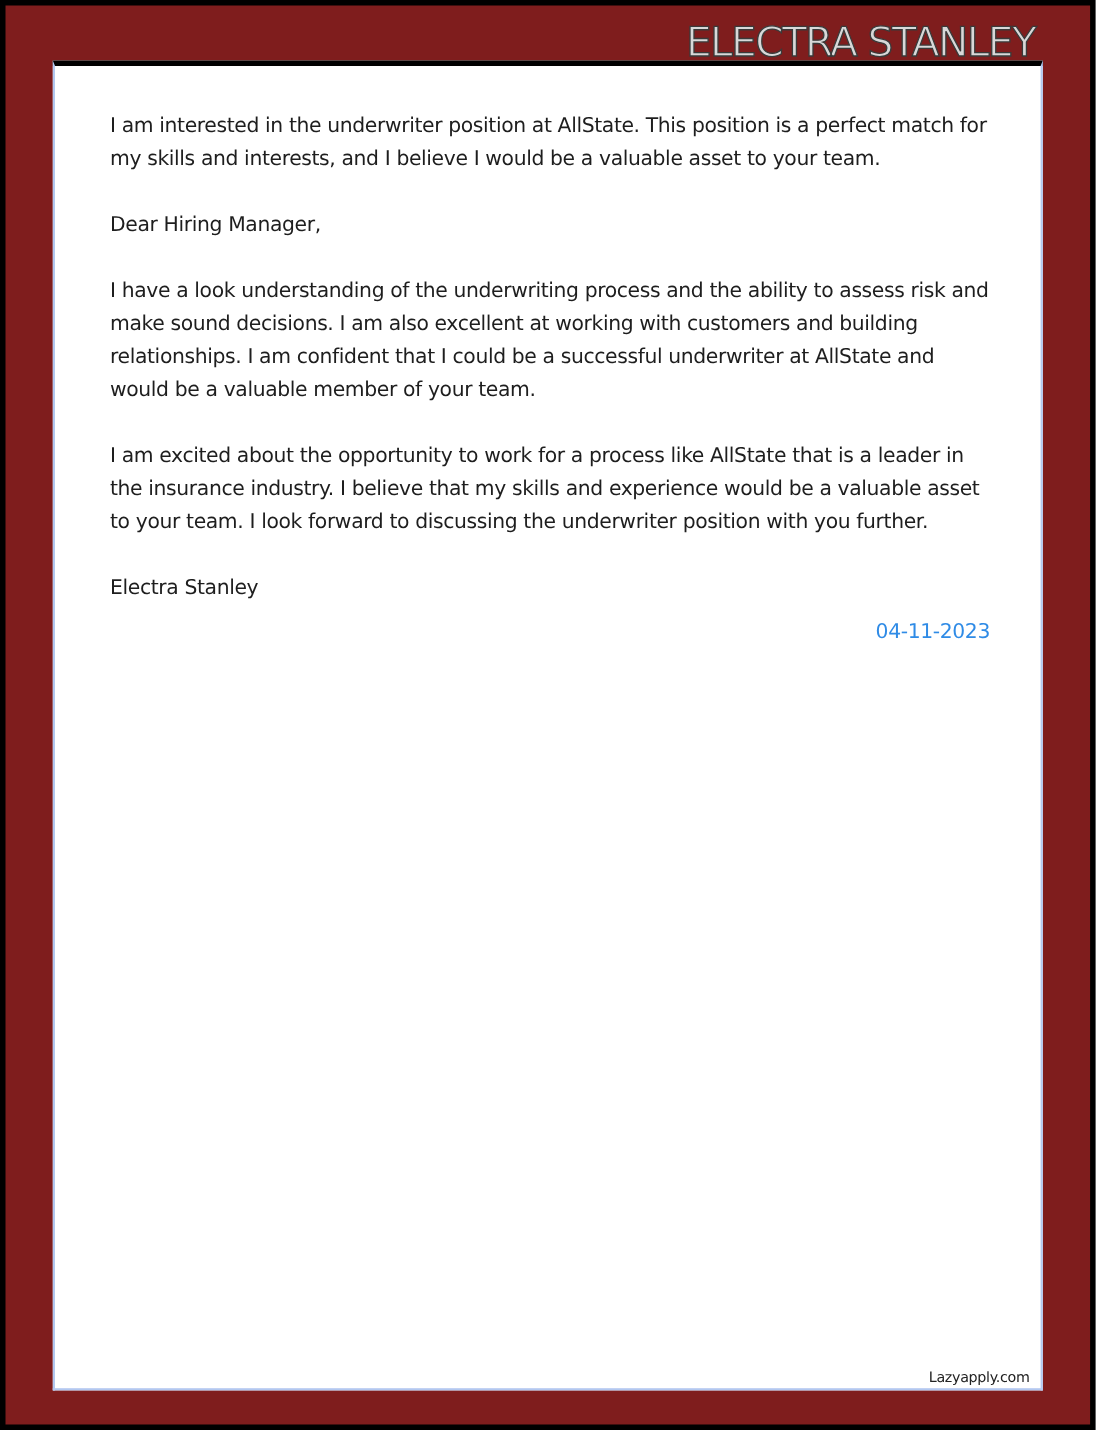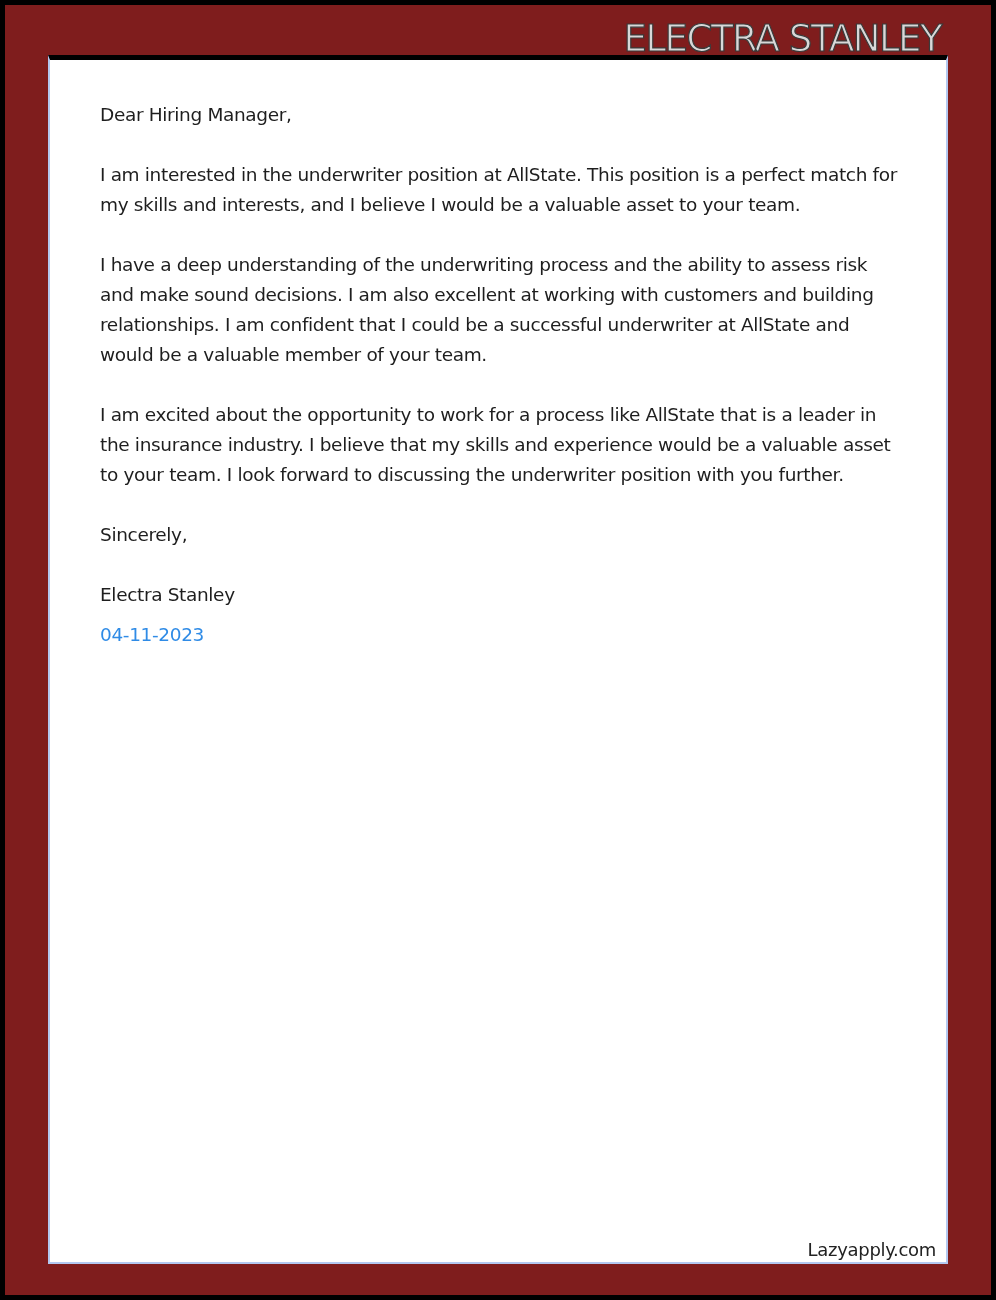--- a/index.html
+++ b/index.html
@@ -31,37 +31,36 @@
       border-bottom: 2px solid #b3c8f0;
       border-top: 5px solid #000;
     }
     .content {
       position: absolute; left: 50px; top: 40px; width: 800px;
       font-size: 18.5px; line-height: 30px; color: #1e1e1e;
       letter-spacing: -0.35px;
     }
     .content p { margin: 0 0 30px 0; }
     .content p.tight { margin-bottom: 10px; }
-    .date { color: #2f8be6; margin: 0; }
+    .date { color: #2f8be6; margin: 0; text-align: right; }
     .footer {
       position: absolute; right: 10px; bottom: 2px;
-      font-size: 18px; color: #222; letter-spacing: -0.3px;
+      font-size: 13px; color: #222; letter-spacing: -0.3px;
     }
   </style>
 </head>
 <body>
 
 <div class="frame">
   <div class="name">ELECTRA STANLEY</div>
 
   <div class="card">
     <div class="content">
+      <p>I am interested in the underwriter position at AllState. This position is a perfect match for my skills and interests, and I believe I would be a valuable asset to your team.</p>
       <p>Dear Hiring Manager,</p>
-      <p>I am interested in the underwriter position at AllState. This position is a perfect match for my skills and interests, and I believe I would be a valuable asset to your team.</p>
-      <p>I have a deep understanding of the underwriting process and the ability to assess risk and make sound decisions. I am also excellent at working with customers and building relationships. I am confident that I could be a successful underwriter at AllState and would be a valuable member of your team.</p>
+      <p>I have a look understanding of the underwriting process and the ability to assess risk and make sound decisions. I am also excellent at working with customers and building relationships. I am confident that I could be a successful underwriter at AllState and would be a valuable member of your team.</p>
       <p>I am excited about the opportunity to work for a process like AllState that is a leader in the insurance industry. I believe that my skills and experience would be a valuable asset to your team. I look forward to discussing the underwriter position with you further.</p>
-      <p>Sincerely,</p>
       <p class="tight">Electra Stanley</p>
       <p class="date">04-11-2023</p>
     </div>
     <div class="footer">Lazyapply.com</div>
   </div>
 </div>
 
 </body></html>

